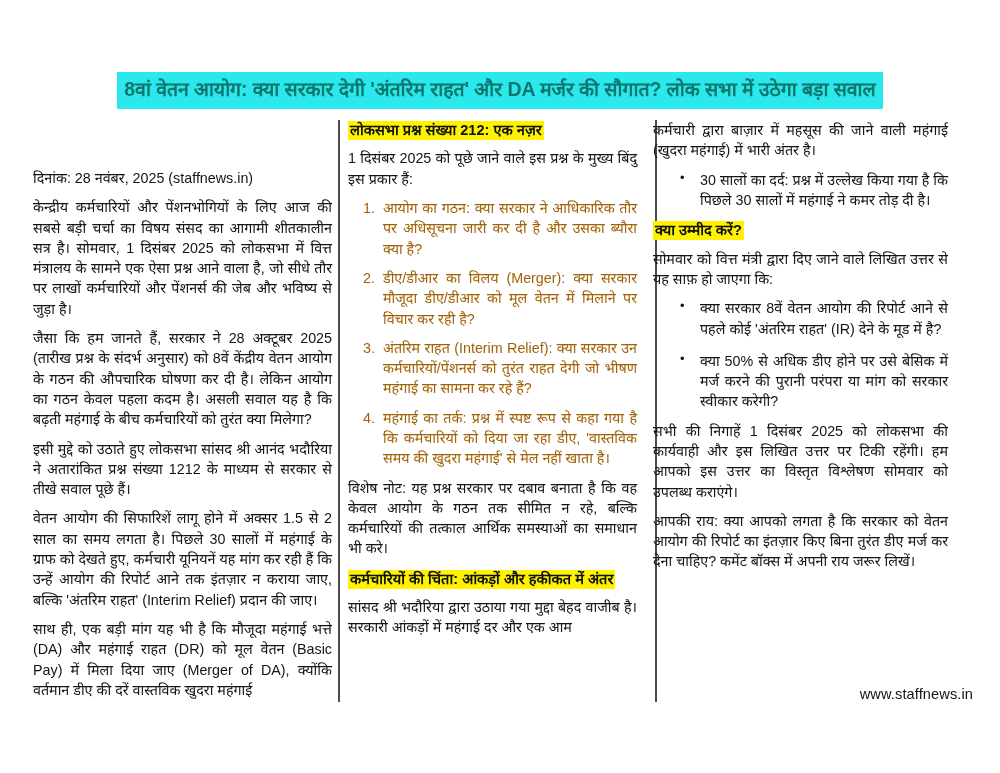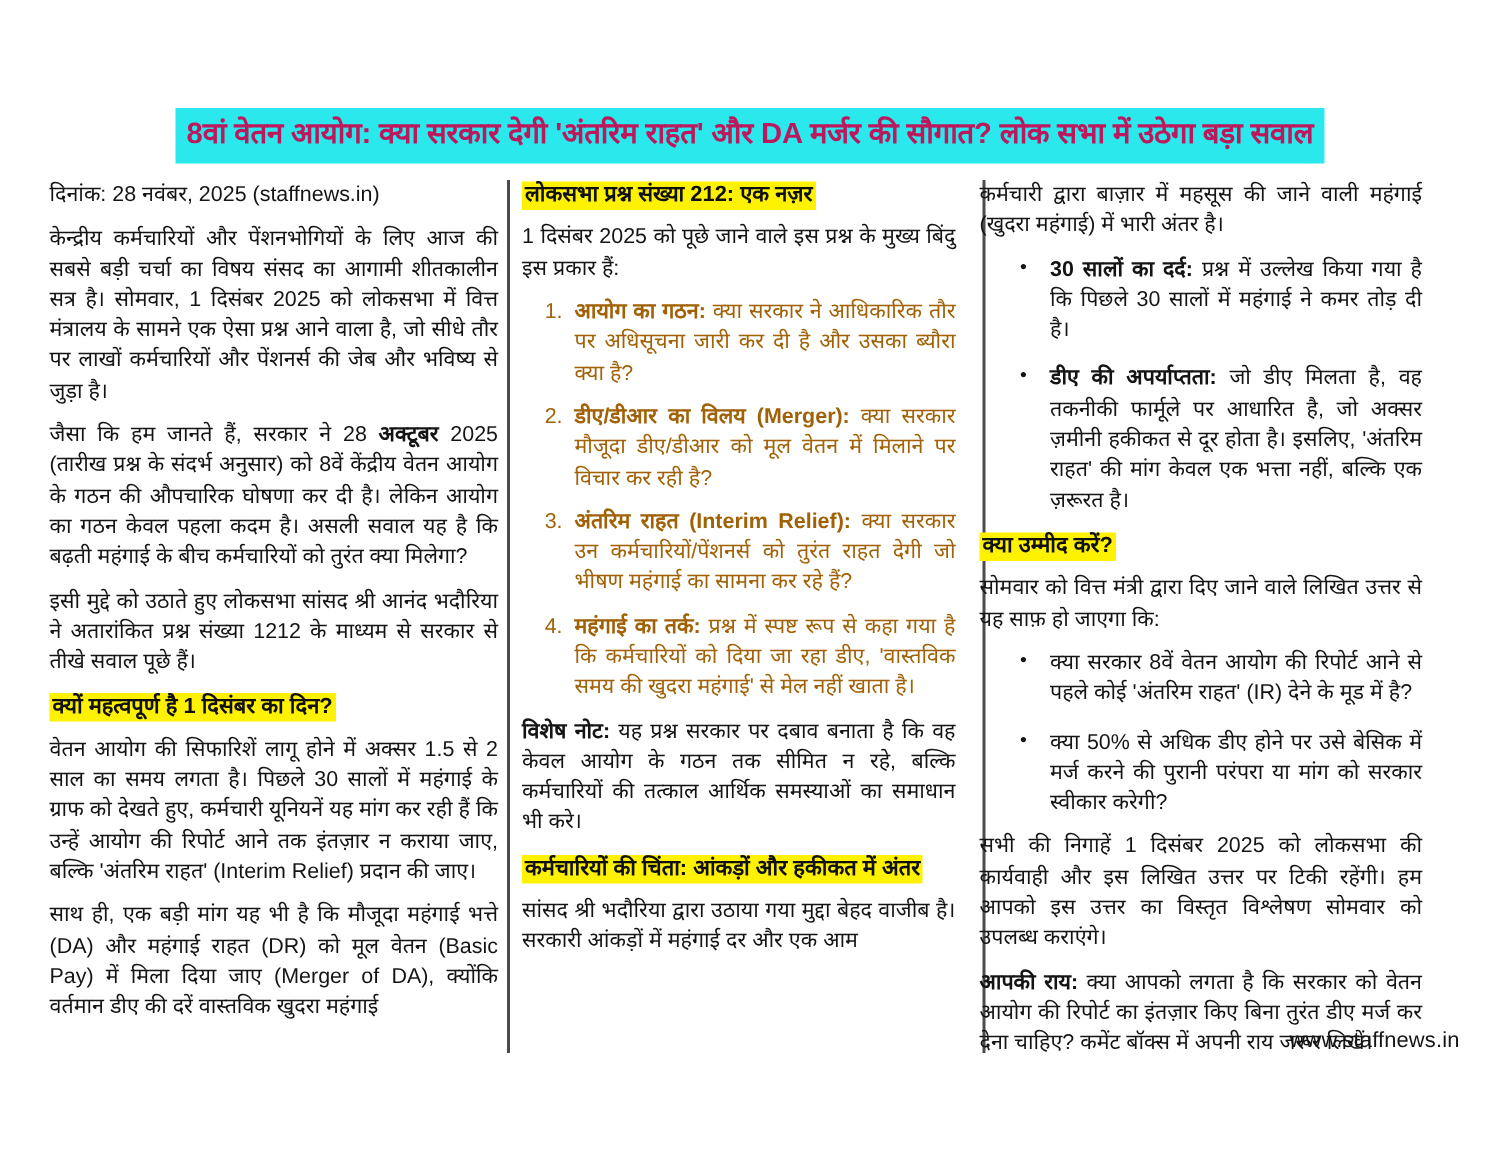--- a/index.html
+++ b/index.html
@@ -24,21 +24,21 @@
   .title-wrap {
     position: absolute;
     left: 0;
     top: 72px;
     width: 1000px;
     text-align: center;
   }
   .title-banner {
     display: inline-block;
     background: #2ae8ec;
-    color: #be185d;
+    color: #0f766e;
     font-size: 19.5px;
     font-weight: 700;
     line-height: 1.38;
     padding: 4px 7px 6px 7px;
     letter-spacing: -0.1px;
     white-space: nowrap;
   }
 
   
   .columns {
@@ -73,20 +73,21 @@
     margin: 0 0 9px 0;
     font-size: 14.3px;
     line-height: 1.42;
     color: #141414;
     text-align: justify;
     text-justify: inter-word;
     hyphens: none;
   }
   p.para.lead {
     text-align: left;
+    margin-top: 48px;
   }
   p.para:last-child { margin-bottom: 0; }
 
   .hl {
     display: inline;
     background: #fff200;
     font-weight: 700;
     color: #101010;
     padding: 1px 2px 2px 2px;
     box-decoration-break: clone;
@@ -94,21 +95,21 @@
   }
   h3.heading {
     margin: 10px 0 8px 0;
     font-size: 14.6px;
     font-weight: 700;
     line-height: 1.4;
   }
   h3.heading:first-child { margin-top: 0; }
 
   .ital { }
-  .bold { font-weight: 700; }
+  .bold { font-weight: 400; }
 
   
   ol.numbered {
     margin: 4px 0 9px 0;
     padding-left: 31px;
     font-size: 14.3px;
     line-height: 1.42;
     color: #a16207;
   }
   ol.numbered > li {
@@ -169,21 +170,20 @@
     <div class="col col-left">
 
       <p class="para lead">दिनांक: 28 नवंबर, 2025 (staffnews.in)</p>
 
       <p class="para">केन्द्रीय कर्मचारियों और पेंशनभोगियों के लिए आज की सबसे बड़ी चर्चा का विषय संसद का आगामी शीतकालीन सत्र है। सोमवार, 1 दिसंबर 2025 को लोकसभा में वित्त मंत्रालय के सामने एक ऐसा प्रश्न आने वाला है, जो सीधे तौर पर लाखों कर्मचारियों और पेंशनर्स की जेब और भविष्य से जुड़ा है।</p>
 
       <p class="para"><span>जैसा कि हम जानते हैं, सरकार ने 28 </span><span class="bold">अक्टूबर</span><span> 2025 (तारीख प्रश्न के संदर्भ अनुसार) को 8वें केंद्रीय वेतन आयोग के गठन की औपचारिक घोषणा कर दी है। लेकिन आयोग का गठन केवल पहला कदम है। असली सवाल यह है कि बढ़ती महंगाई के बीच कर्मचारियों को </span><span class="ital">तुरंत</span><span> क्या मिलेगा?</span></p>
 
       <p class="para">इसी मुद्दे को उठाते हुए लोकसभा सांसद श्री आनंद भदौरिया ने अतारांकित प्रश्न संख्या 1212 के माध्यम से सरकार से तीखे सवाल पूछे हैं।</p>
 
-      <h3 class="heading"><span class="hl">क्यों महत्वपूर्ण है 1 दिसंबर का दिन?</span></h3>
 
       <p class="para">वेतन आयोग की सिफारिशें लागू होने में अक्सर 1.5 से 2 साल का समय लगता है। पिछले 30 सालों में महंगाई के ग्राफ को देखते हुए, कर्मचारी यूनियनें यह मांग कर रही हैं कि उन्हें आयोग की रिपोर्ट आने तक इंतज़ार न कराया जाए, बल्कि 'अंतरिम राहत' (Interim Relief) प्रदान की जाए।</p>
 
       <p class="para">साथ ही, एक बड़ी मांग यह भी है कि मौजूदा महंगाई भत्ते (DA) और महंगाई राहत (DR) को मूल वेतन (Basic Pay) में मिला दिया जाए (Merger of DA), क्योंकि वर्तमान डीए की दरें वास्तविक खुदरा महंगाई</p>
     </div>
 
     <div class="col col-mid">
 
 
       <h3 class="heading"><span class="hl">लोकसभा प्रश्न संख्या 212: एक नज़र</span></h3>
@@ -203,21 +203,20 @@
 
       <p class="para">सांसद श्री भदौरिया द्वारा उठाया गया मुद्दा बेहद वाजीब है। सरकारी आंकड़ों में महंगाई दर और एक आम</p>
     </div>
 
     <div class="col col-right">
 
       <p class="para">कर्मचारी द्वारा बाज़ार में महसूस की जाने वाली महंगाई (खुदरा महंगाई) में भारी अंतर है।</p>
 
       <ul class="bulleted">
         <li><span class="bold">30 सालों का दर्द:</span><span> प्रश्न में उल्लेख किया गया है कि पिछले 30 सालों में महंगाई ने कमर तोड़ दी है।</span></li>
-        <li><span class="bold">डीए की अपर्याप्तता:</span><span> जो डीए मिलता है, वह तकनीकी फार्मूले पर आधारित है, जो अक्सर ज़मीनी हकीकत से दूर होता है। इसलिए, 'अंतरिम राहत' की मांग केवल एक भत्ता नहीं, बल्कि एक ज़रूरत है।</span></li>
       </ul>
 
       <h3 class="heading"><span class="hl">क्या उम्मीद करें?</span></h3>
 
       <p class="para">सोमवार को वित्त मंत्री द्वारा दिए जाने वाले लिखित उत्तर से यह साफ़ हो जाएगा कि:</p>
 
       <ul class="bulleted">
         <li>क्या सरकार 8वें वेतन आयोग की रिपोर्ट आने से पहले कोई 'अंतरिम राहत' (IR) देने के मूड में है?</li>
         <li>क्या 50% से अधिक डीए होने पर उसे बेसिक में मर्ज करने की पुरानी परंपरा या मांग को सरकार स्वीकार करेगी?</li>
       </ul>

